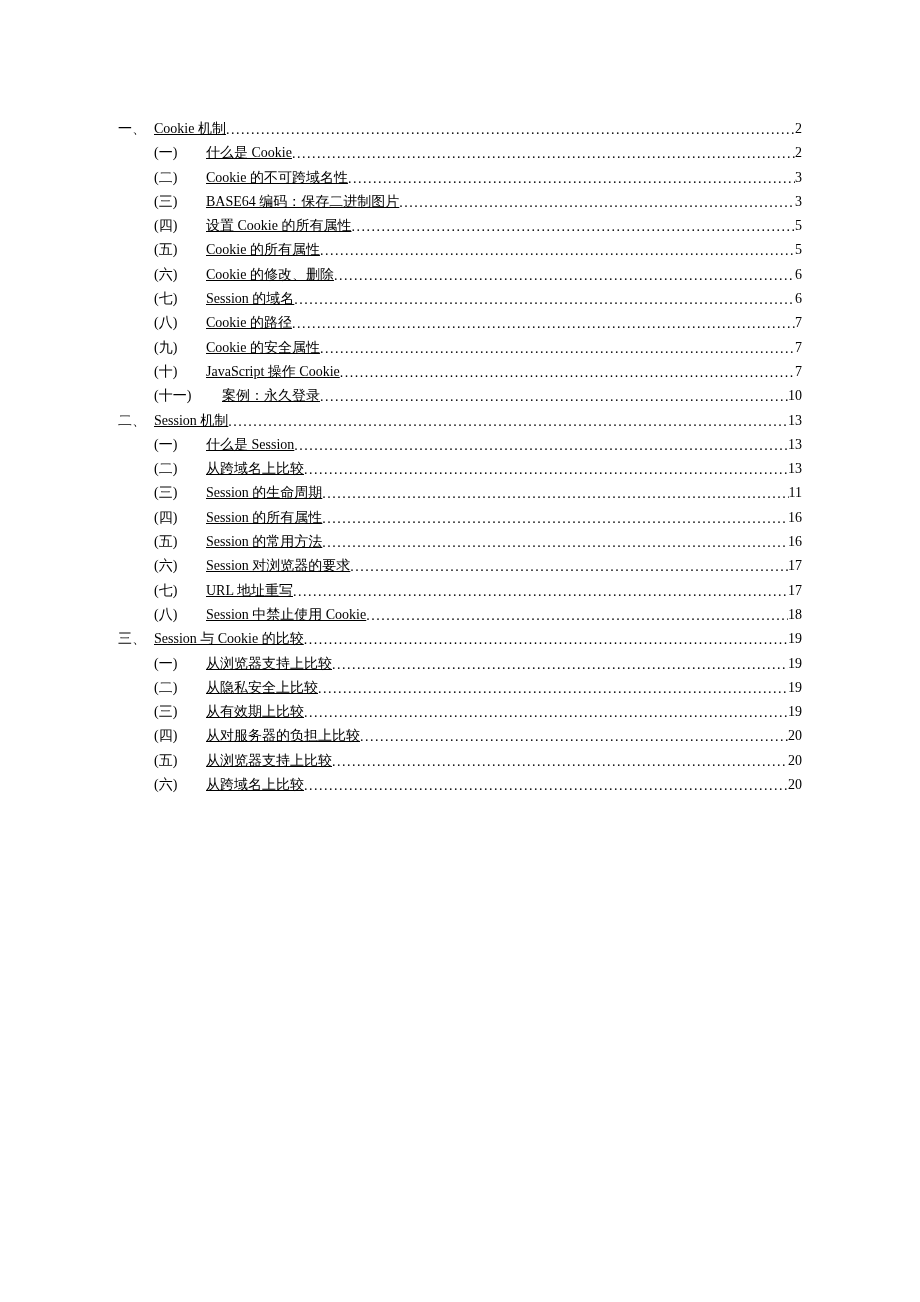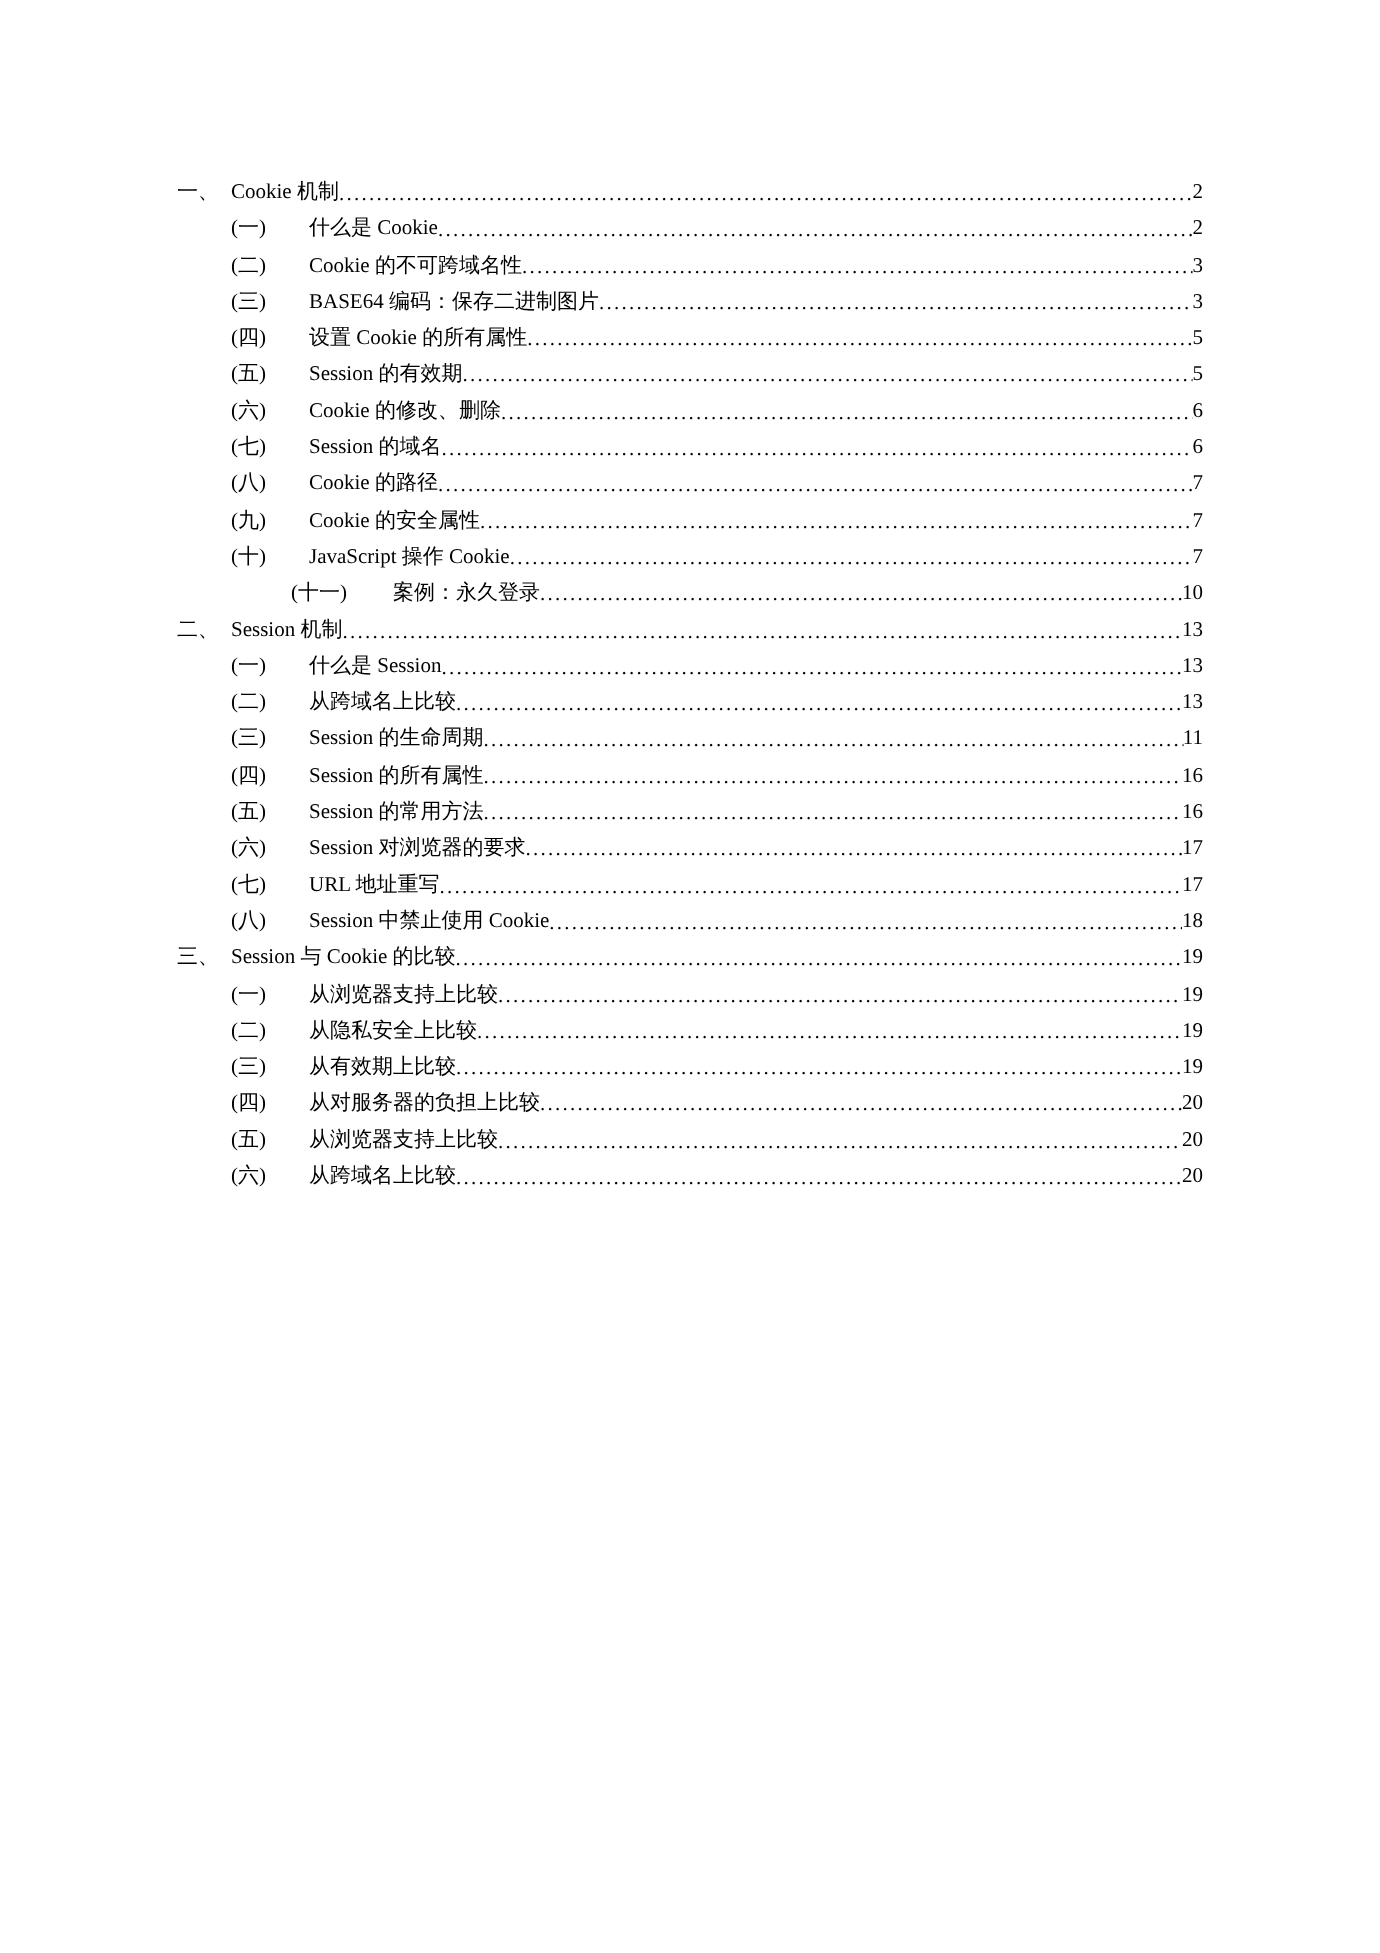--- a/index.html
+++ b/index.html
@@ -27,23 +27,22 @@
       width: 36px;
       flex-shrink: 0;
     }
     .toc-row.level-2 .marker {
       width: 52px;
       flex-shrink: 0;
     }
     .toc-row.level-2.wide .marker {
       width: 68px;
       flex-shrink: 0;
-      margin-left: 40px;
-    }
-    .title { flex-shrink: 0; }
+    }
+    .title { flex-shrink: 0; text-decoration: underline; }
     .dots {
       flex: 1;
       overflow: hidden;
       letter-spacing: 1.5px;
       position: relative;
       top: 1px;
     }
     .dots::before {
       content: "..................................................................................................................................................................................................................";
     }
@@ -86,21 +85,21 @@
     <div class="toc-row level-2">
       <span class="indent-1"></span>
       <span class="marker">(四)</span>
       <span class="title">设置 Cookie 的所有属性</span>
       <span class="dots"></span>
       <span class="page">5</span>
     </div>
     <div class="toc-row level-2">
       <span class="indent-1"></span>
       <span class="marker">(五)</span>
-      <span class="title">Session 的有效期</span>
+      <span class="title">Cookie 的所有属性</span>
       <span class="dots"></span>
       <span class="page">5</span>
     </div>
     <div class="toc-row level-2">
       <span class="indent-1"></span>
       <span class="marker">(六)</span>
       <span class="title">Cookie 的修改、删除</span>
       <span class="dots"></span>
       <span class="page">6</span>
     </div>

